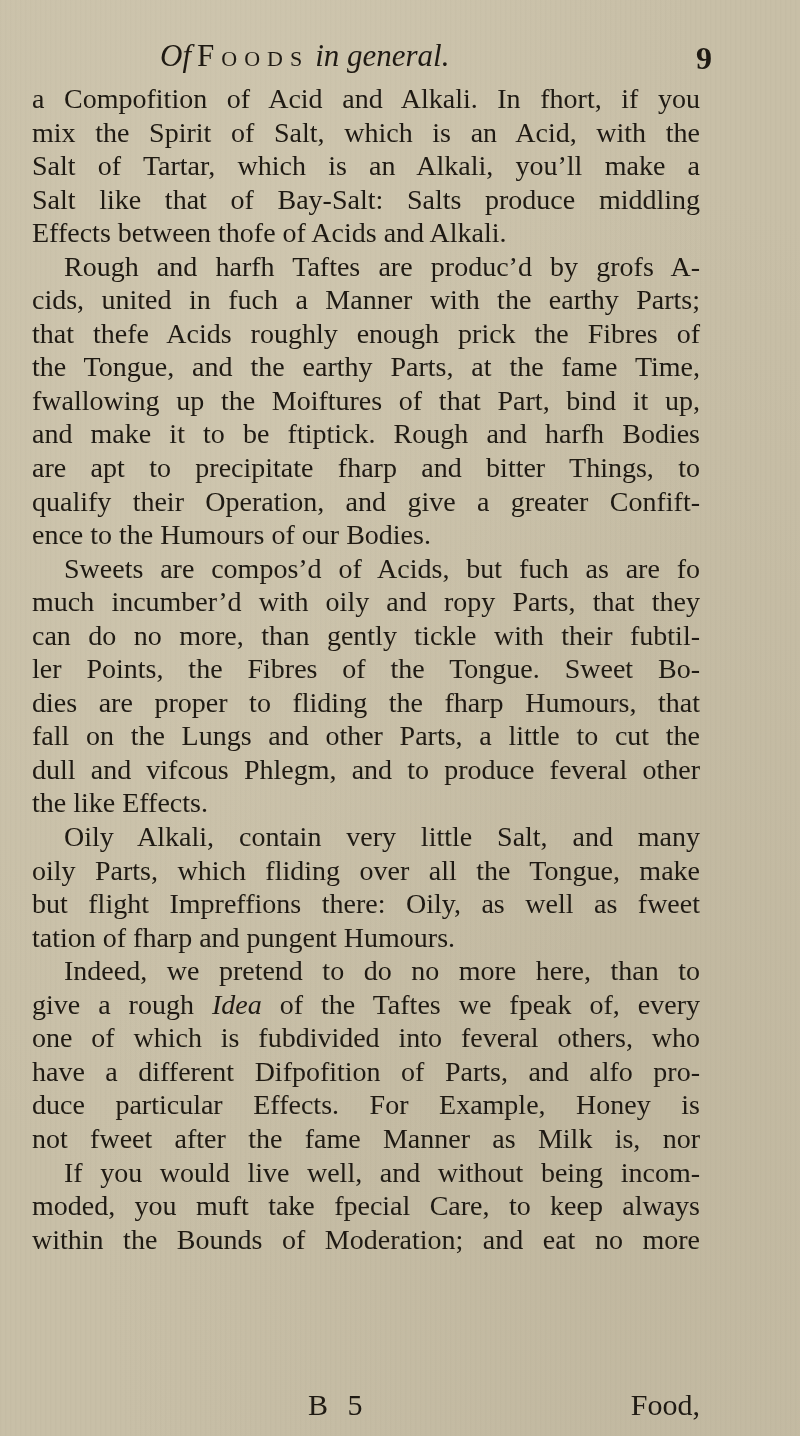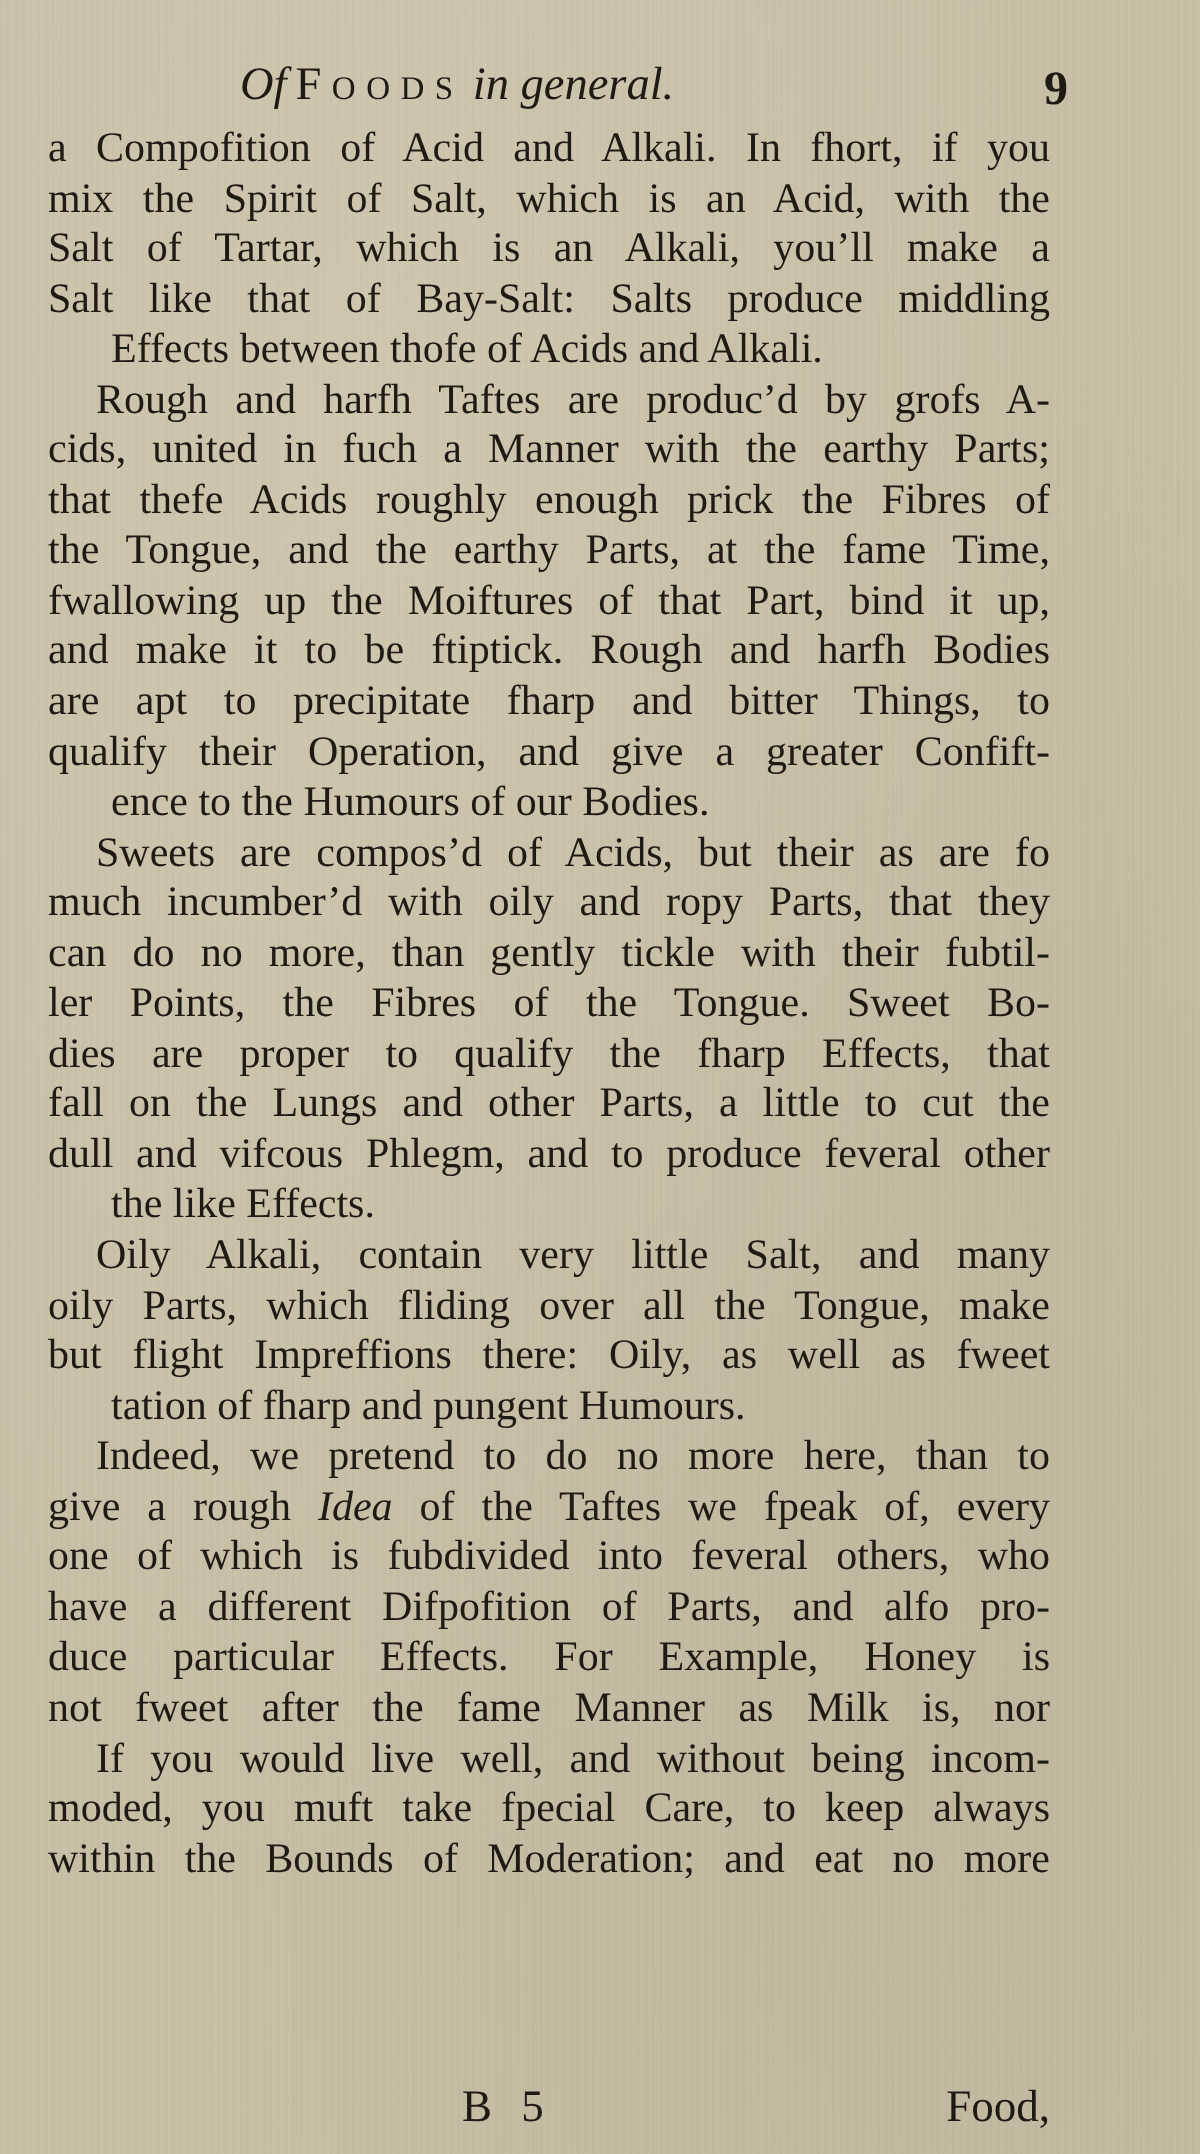--- a/index.html
+++ b/index.html
@@ -24,21 +24,21 @@
   .running-title .sc { letter-spacing:7px; font-variant:small-caps; margin:0 6px; }
   .page-number { position:absolute; right:0; top:2px; font-size:32px; font-weight:bold; }
   .body-text {
     position:absolute; top:82px; left:32px; width:668px;
     font-size:28px; line-height:33.55px;
   }
   .line {
     display:block; white-space:nowrap; text-align:justify;
     text-align-last:justify; height:33.55px;
   }
-  .line.last { text-align-last:left;margin-left:42px; }
+  .line.last { text-align-last:left; }
   .line.indent { padding-left:32px; box-sizing:border-box; }
   .line em { }
   .footer {
     position:absolute; top:1388px; left:32px; width:668px; height:34px;
     font-size:30px; line-height:34px;
   }
   .signature { position:absolute; left:276px; top:0; letter-spacing:6px; }
   .catchword { position:absolute; right:0; top:0; }
 </style>
 </head>
@@ -58,25 +58,25 @@
     <span class="line last">Effects between thofe of Acids and Alkali.</span>
     <span class="line indent">Rough and harfh Taftes are produc’d by grofs A-</span>
     <span class="line">cids, united in fuch a Manner with the earthy Parts;</span>
     <span class="line">that thefe Acids roughly enough prick the Fibres of</span>
     <span class="line">the Tongue, and the earthy Parts, at the fame Time,</span>
     <span class="line">fwallowing up the Moiftures of that Part, bind it up,</span>
     <span class="line">and make it to be ftiptick.  Rough and harfh Bodies</span>
     <span class="line">are apt to precipitate fharp and bitter Things, to</span>
     <span class="line">qualify their Operation, and give a greater Confift-</span>
     <span class="line last">ence to the Humours of our Bodies.</span>
-    <span class="line indent">Sweets are compos’d of Acids, but their as are fo</span>
+    <span class="line indent">Sweets are compos’d of Acids, but fuch as are fo</span>
     <span class="line">much incumber’d with oily and ropy Parts, that they</span>
     <span class="line">can do no more, than gently tickle with their fubtil-</span>
     <span class="line">ler Points, the Fibres of the Tongue.  Sweet Bo-</span>
-    <span class="line">dies are proper to qualify the fharp Effects, that</span>
+    <span class="line">dies are proper to fliding the fharp Humours, that</span>
     <span class="line">fall on the Lungs and other Parts, a little to cut the</span>
     <span class="line">dull and vifcous Phlegm, and to produce feveral other</span>
     <span class="line last">the like Effects.</span>
     <span class="line indent">Oily Alkali, contain very little Salt, and many</span>
     <span class="line">oily Parts, which fliding over all the Tongue, make</span>
     <span class="line">but flight Impreffions there: Oily, as well as fweet</span>
     <span class="line last">tation of fharp and pungent Humours.</span>
     <span class="line indent">Indeed, we pretend to do no more here, than to</span>
     <span class="line"><span>give a rough</span> <em>Idea</em><span> of the Taftes we fpeak of, every</span></span>
     <span class="line">one of which is fubdivided into feveral others, who</span>

